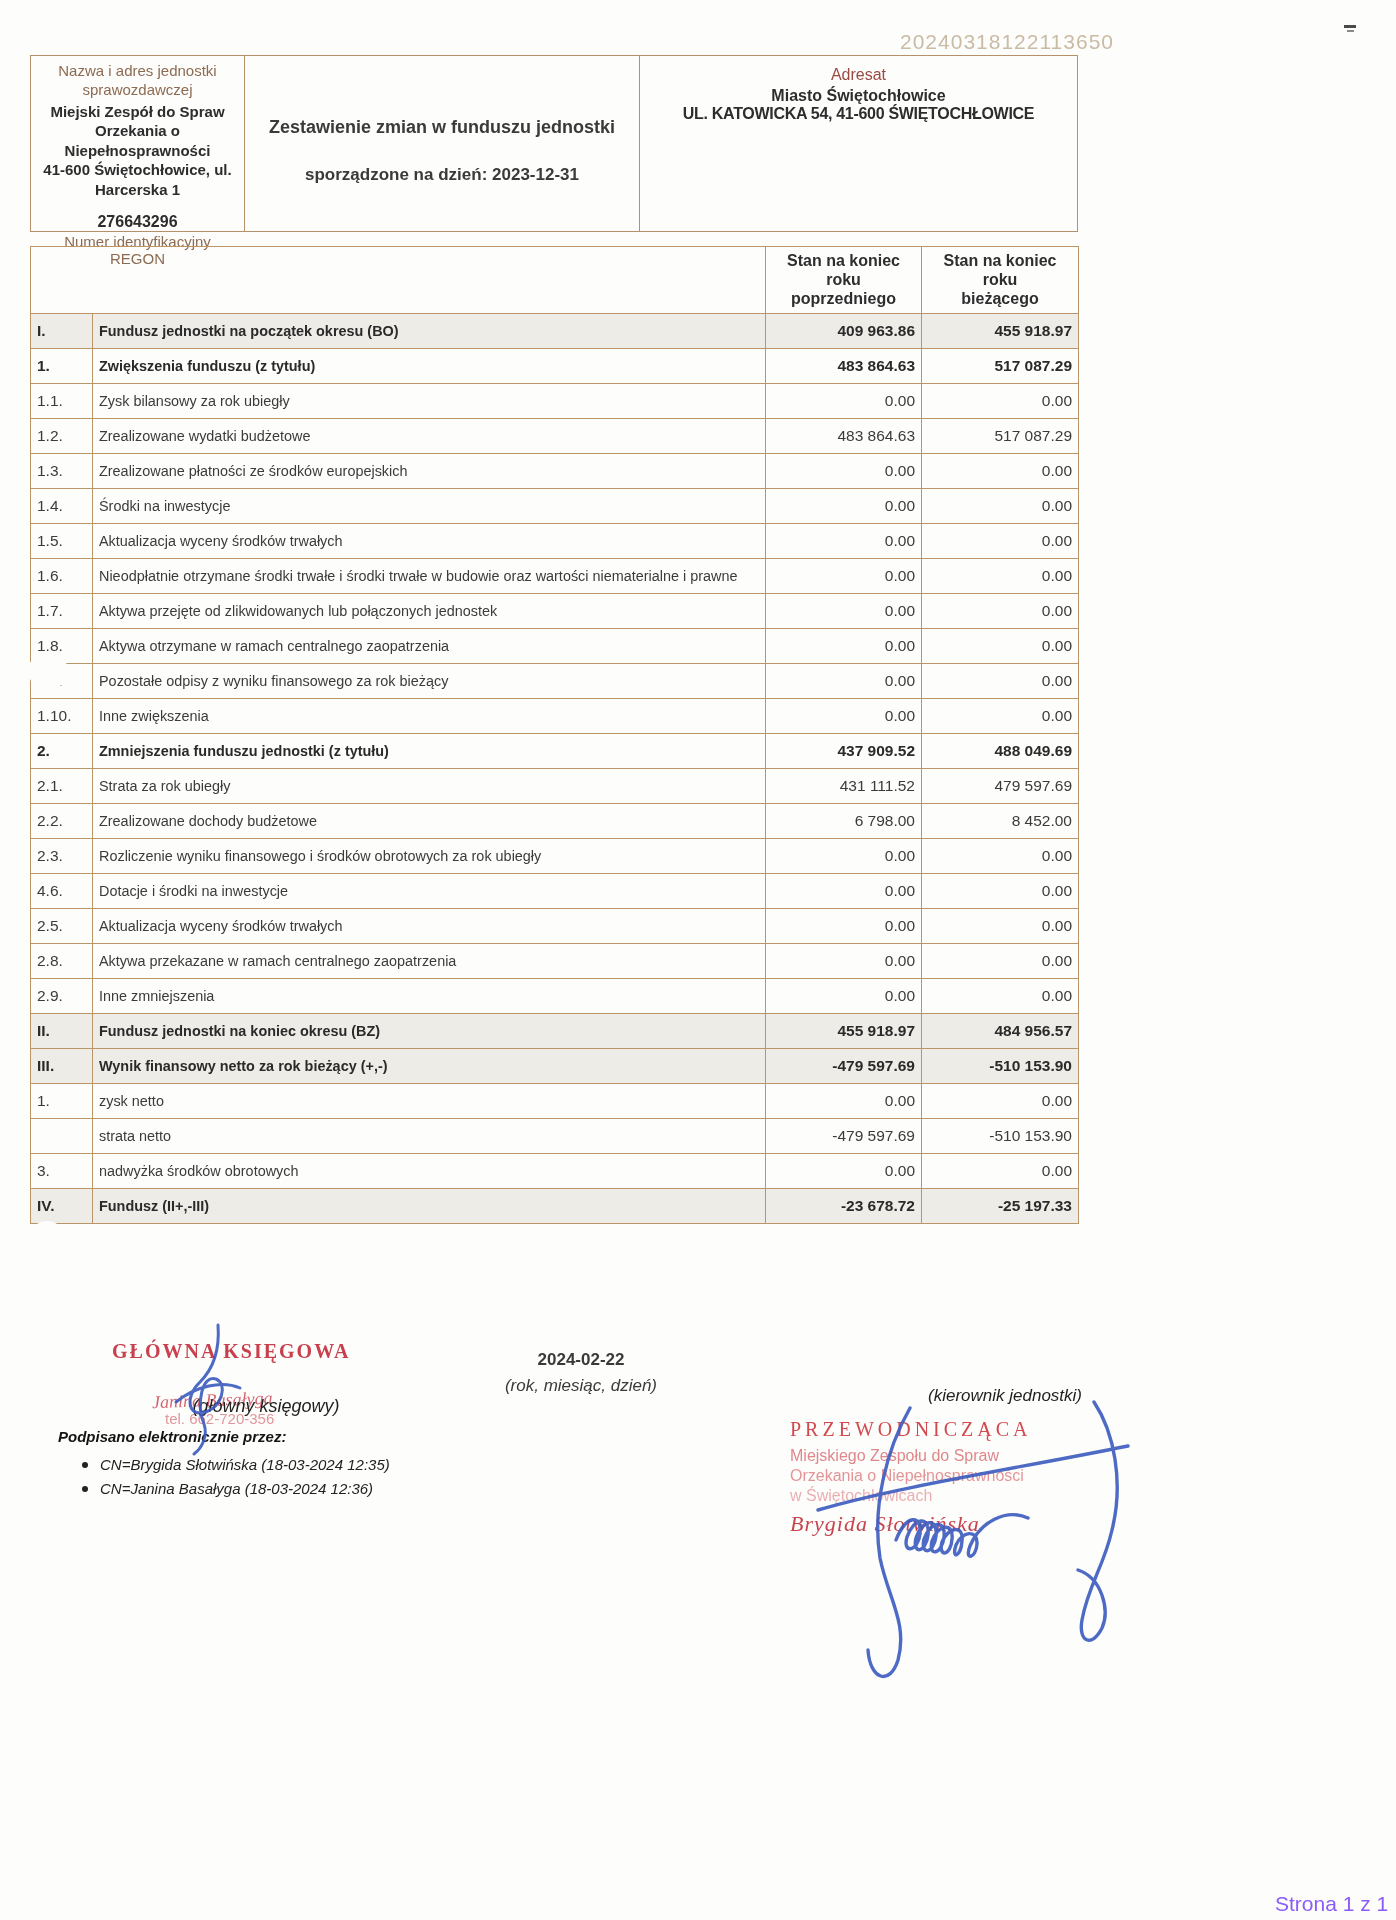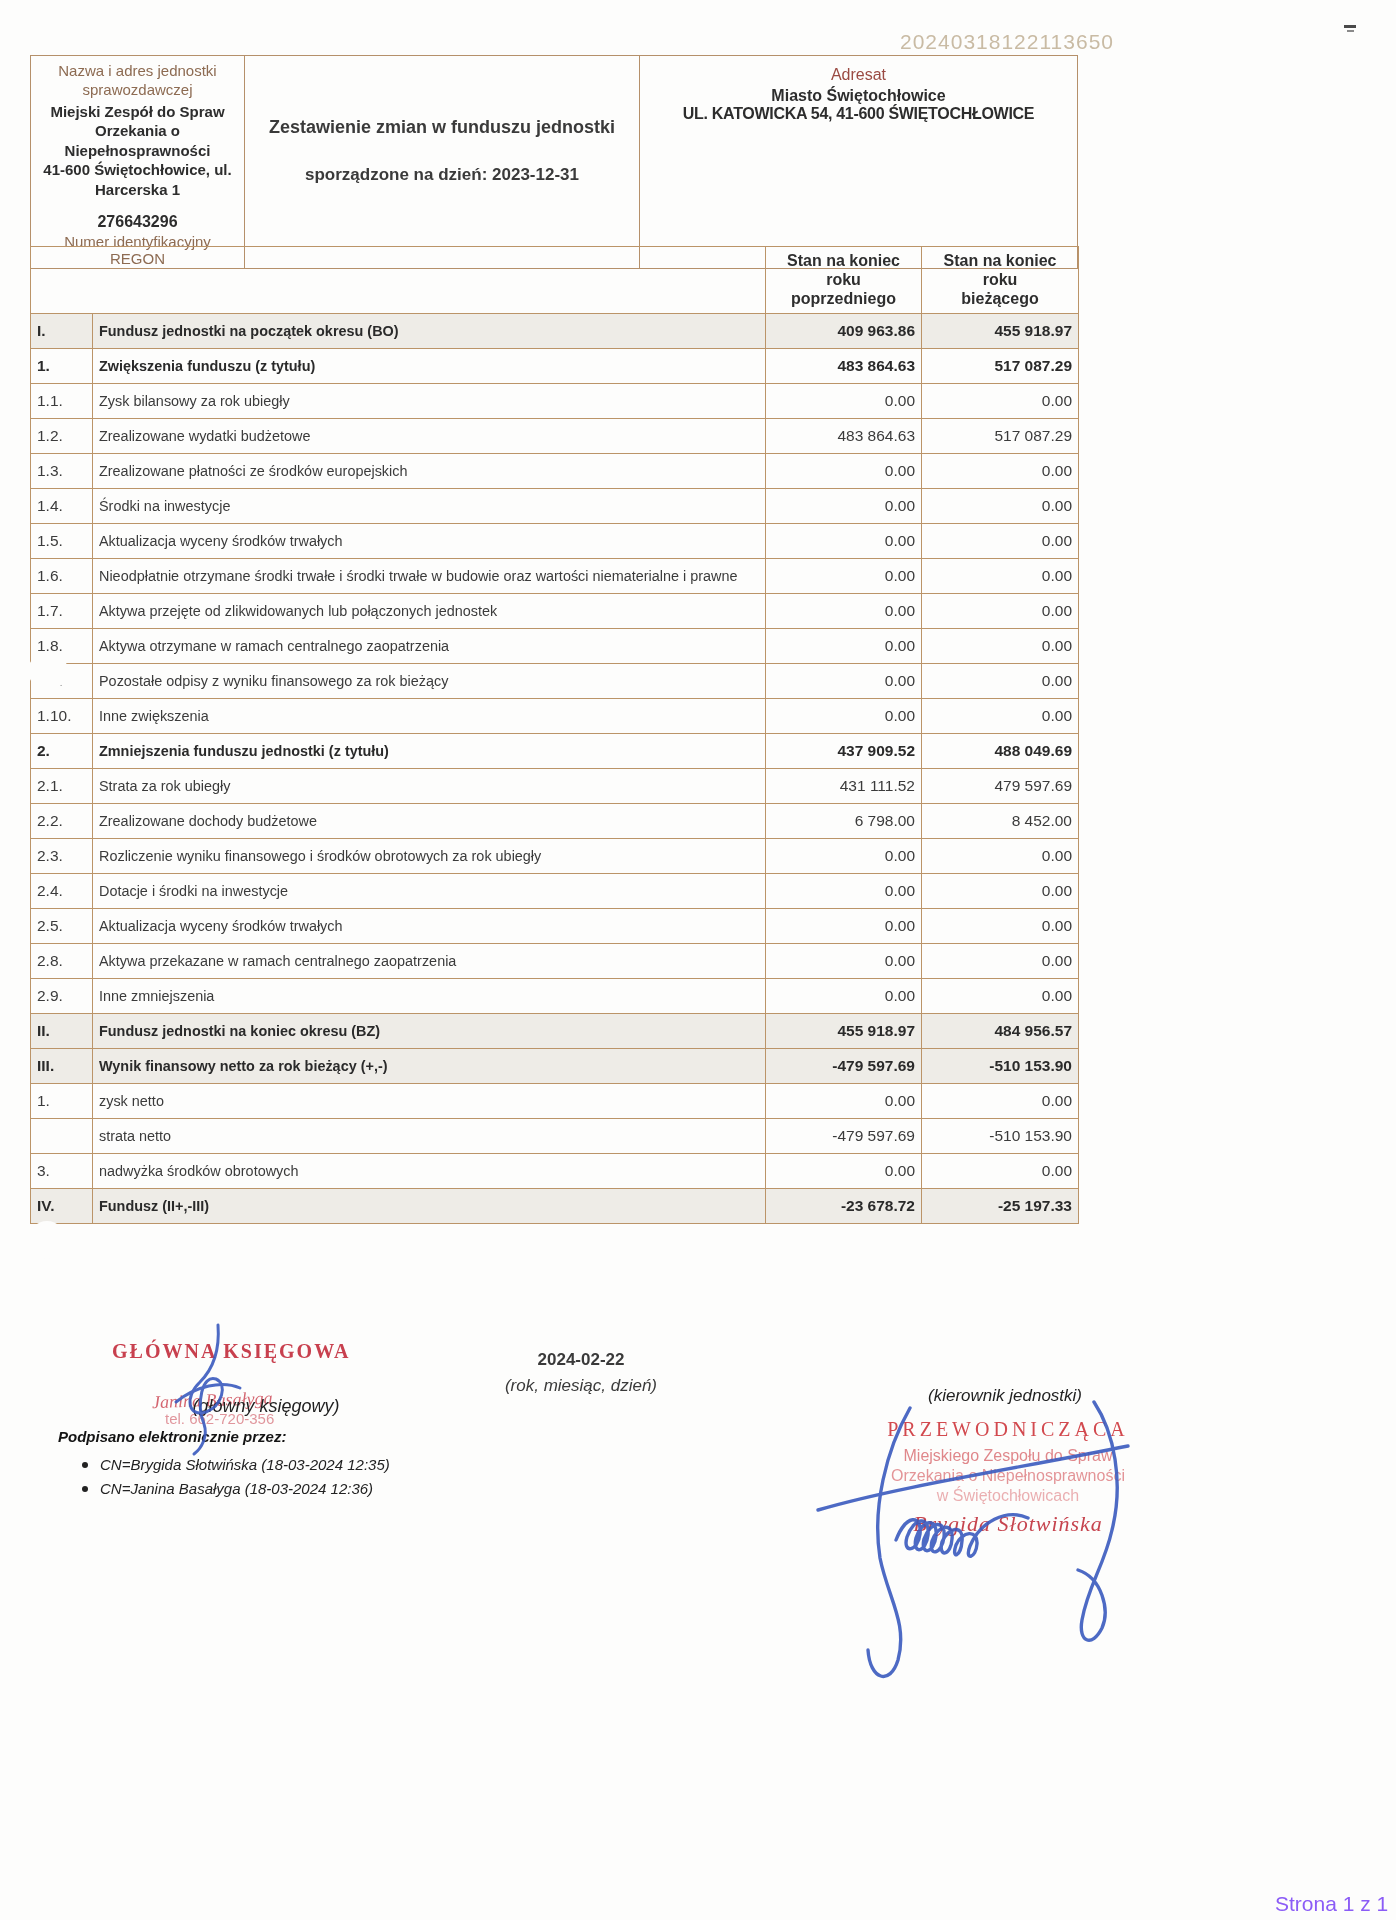--- a/index.html
+++ b/index.html
@@ -13,21 +13,21 @@
   }
   .pre{white-space:pre-line;}
   
   .scan-id{
     position:absolute;top:30px;left:900px;width:180px;
     font-size:21px;color:#c9bba4;letter-spacing:1px;
     text-align:right;
   }
   .scan-dash{position:absolute;top:25px;left:1344px;width:12px;height:3px;background:#4a4a4a;}
   .scan-dash2{position:absolute;top:30px;left:1347px;width:7px;height:2px;background:#8a8a8a;}
-  .hdr{position:absolute;top:55px;left:30px;width:1048px;height:214px;display:flex;}
+  .hdr{position:absolute;top:55px;left:30px;width:1048px;height:177px;display:flex;}
   .hdr .box{border:1px solid #b5906a;box-sizing:border-box;}
   .hdr .box.left{width:215px;text-align:center;padding:6px 4px;}
   .hdr .box.mid{width:395px;border-left:none;text-align:center;padding:6px 10px;}
   .hdr .box.right{width:438px;border-left:none;text-align:center;padding:4px 6px;}
   .cap-brown{color:#8d6b52;font-size:15px;line-height:1.25;}
   .unit-name{font-weight:bold;color:#2d2d2d;font-size:15px;line-height:1.3;margin-top:2px;}
   .regon{font-weight:bold;font-size:16px;color:#2d2d2d;margin-top:14px;}
   .regon-cap{color:#8d6b52;font-size:15px;margin-top:2px;}
   .doc-title{font-weight:bold;font-size:18px;color:#3a3a3a;margin-top:55px;}
   .doc-sub{font-weight:bold;font-size:17px;color:#3a3a3a;margin-top:27px;}
@@ -85,21 +85,21 @@
   }
   .esign-list .item{margin-bottom:7px;display:flex;}
   .esign-list .dot{width:6px;height:6px;border-radius:50%;background:#222;margin:6px 12px 0 0;flex:none;}
   .date-block{position:absolute;top:1350px;left:466px;width:230px;text-align:center;}
   .date-val{font-weight:bold;font-size:17px;color:#3a3a3a;}
   .date-cap{font-style:italic;font-size:17px;color:#3a3a3a;margin-top:6px;}
   .role-right{
     position:absolute;top:1386px;left:840px;width:330px;
     font-style:italic;font-size:17px;color:#1f1f1f;text-align:center;
   }
-  .stamp-right{position:absolute;top:1418px;left:808px;width:400px;text-align:center;z-index:1;}
+  .stamp-right{position:absolute;top:1418px;left:790px;width:400px;text-align:left;z-index:1;}
   .sr-0{font-size:20px;letter-spacing:4px;color:#d2494e;font-family:"Liberation Serif", serif;}
   .sr-1{font-size:16px;color:rgba(210,78,84,.68);margin-top:6px;}
   .sr-2{font-size:16px;color:rgba(210,78,84,.6);margin-top:2px;}
   .sr-3{font-size:16px;color:rgba(210,78,84,.45);margin-top:2px;}
   .sr-4{font-family:"Liberation Serif", serif;font-style:italic;font-size:22px;color:#c6444e;margin-top:6px;letter-spacing:1px;}
   .sig{position:absolute;z-index:2;}
   .page-num{
     position:absolute;top:1892px;left:1275px;
     font-size:21px;color:#8b5cf6;
   }
@@ -243,21 +243,21 @@
           <td class="val">6 798.00</td>
           <td class="val">8 452.00</td>
         </tr>
         <tr class="">
           <td class="num">2.3.</td>
           <td class="lbl"><span class="lbl-in">Rozliczenie wyniku finansowego i środków obrotowych za rok ubiegły</span></td>
           <td class="val">0.00</td>
           <td class="val">0.00</td>
         </tr>
         <tr class="">
-          <td class="num">2.4.</td>
+          <td class="num">4.6.</td>
           <td class="lbl"><span class="lbl-in">Dotacje i środki na inwestycje</span></td>
           <td class="val">0.00</td>
           <td class="val">0.00</td>
         </tr>
         <tr class="">
           <td class="num">2.5.</td>
           <td class="lbl"><span class="lbl-in">Aktualizacja wyceny środków trwałych</span></td>
           <td class="val">0.00</td>
           <td class="val">0.00</td>
         </tr>

